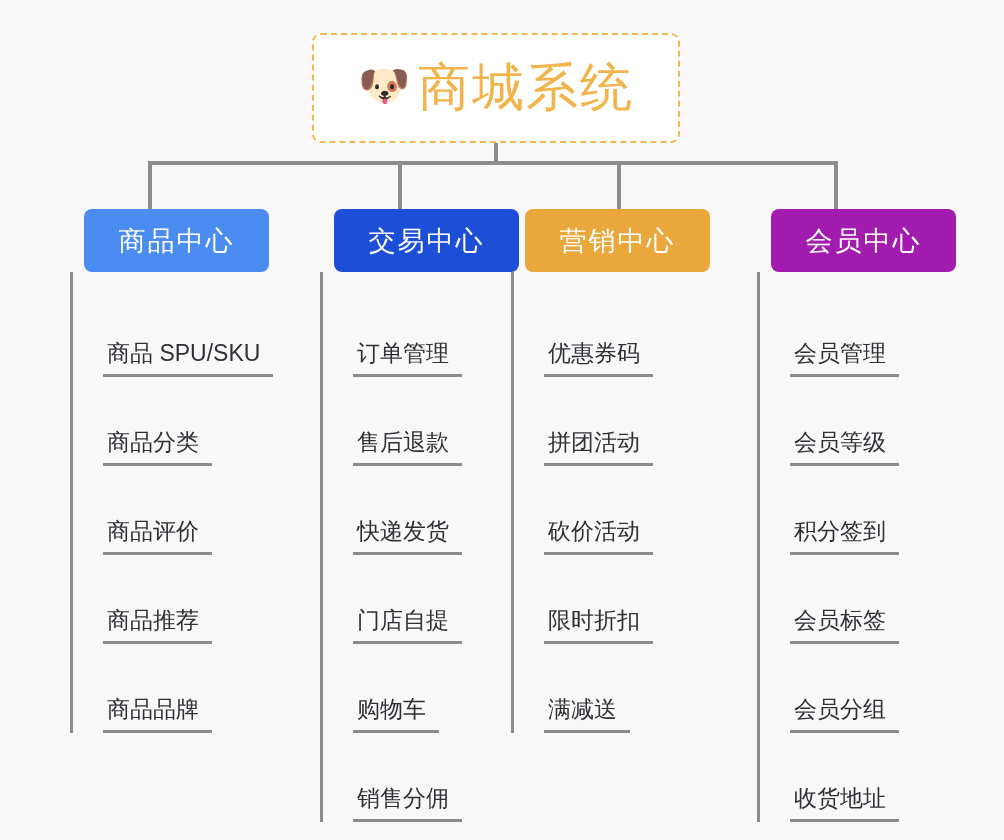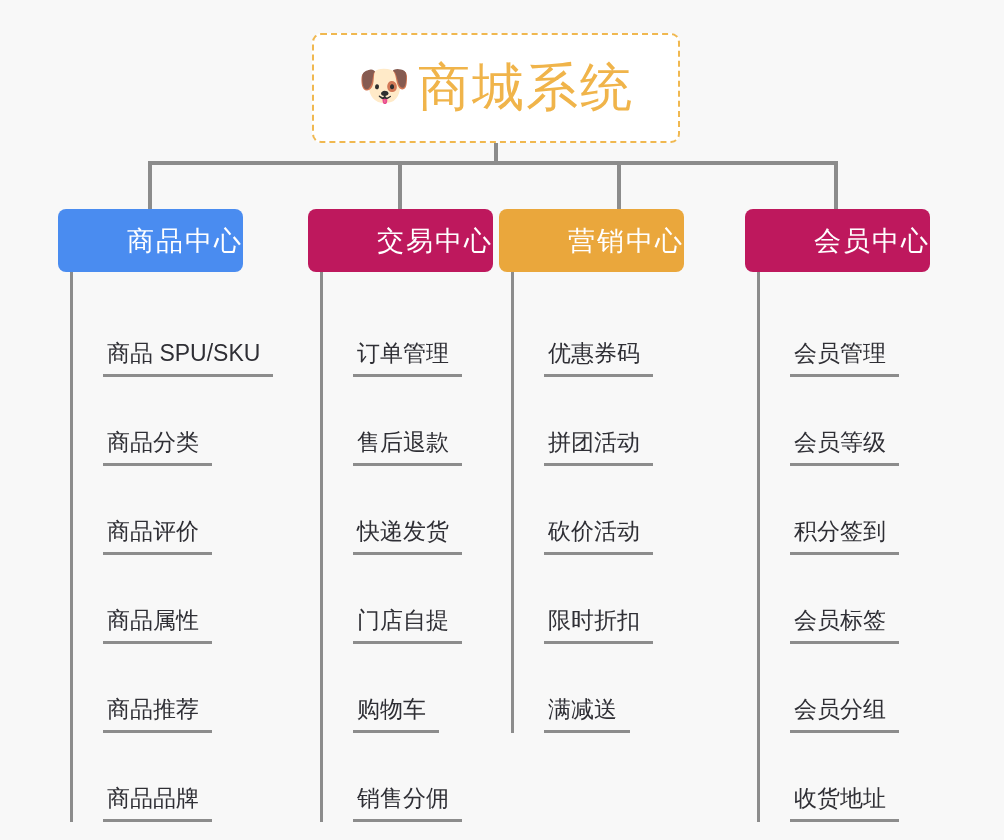--- a/index.html
+++ b/index.html
@@ -62,25 +62,26 @@
   
   .branch {
     position: absolute;
     top: 209px;
   }
   .branch-header {
     height: 63px;
     border-radius: 8px;
     display: flex;
     align-items: center;
-    justify-content: flex-end;
+    justify-content: center;
     color: #ffffff;
     font-size: 27px;
     letter-spacing: 2px;
     white-space: nowrap;
+    margin-left: 26px;
   }
   .branch-body {
     position: relative;
     margin-left: 12px;
     padding-top: 16px;
     border-left: 3px solid #8c8c8c;
   }
   .leaf-item {
     height: 89px;
     display: flex;
@@ -94,25 +95,25 @@
     white-space: nowrap;
     padding: 0 13px 6px 4px;
     border-bottom: 3px solid #8c8c8c;
     line-height: 1.25;
   }
 
   
   .branch-1 { left: 58px; }
   .branch-1 .branch-header { width: 185px; background: #4a8cf0; }
   .branch-2 { left: 308px; }
-  .branch-2 .branch-header { width: 185px; background: #be185d; }
+  .branch-2 .branch-header { width: 185px; background: #1d4ed8; }
   .branch-3 { left: 499px; }
   .branch-3 .branch-header { width: 185px; background: #eaa73c; }
   .branch-4 { left: 745px; }
-  .branch-4 .branch-header { width: 185px; background: #be185d; }
+  .branch-4 .branch-header { width: 185px; background: #a21caf; }
 </style>
 </head>
 <body>
 
 <div id="mindmap">
 
   <div class="root-node">
     <span class="root-emoji">🐶</span>
     <span class="root-title">商城系统</span>
   </div>
@@ -134,23 +135,20 @@
       <div class="leaf-item">
           <span class="leaf-label">商品 SPU/SKU</span>
         </div>
       <div class="leaf-item">
           <span class="leaf-label">商品分类</span>
         </div>
       <div class="leaf-item">
           <span class="leaf-label">商品评价</span>
         </div>
       <div class="leaf-item">
-          <span class="leaf-label">商品属性</span>
-        </div>
-      <div class="leaf-item">
           <span class="leaf-label">商品推荐</span>
         </div>
       <div class="leaf-item">
           <span class="leaf-label">商品品牌</span>
         </div>
     </div>
   </div>
 
   <div class="branch branch-2">
     <div class="branch-header">

